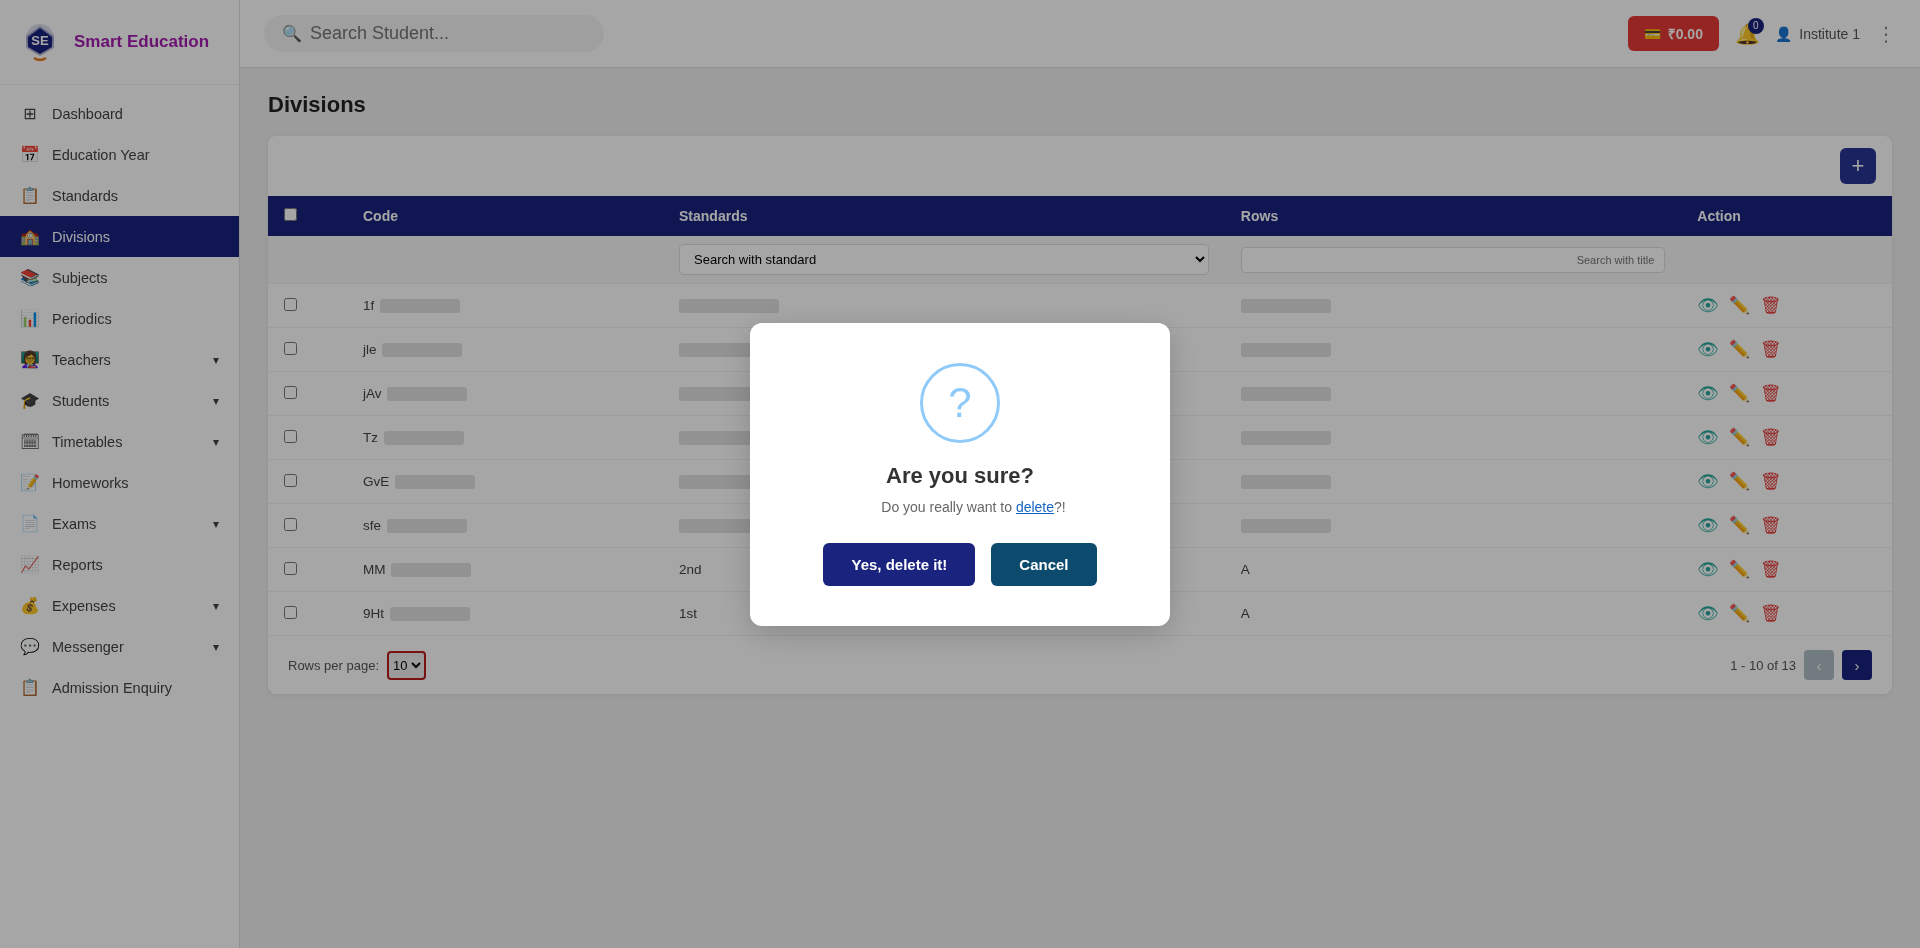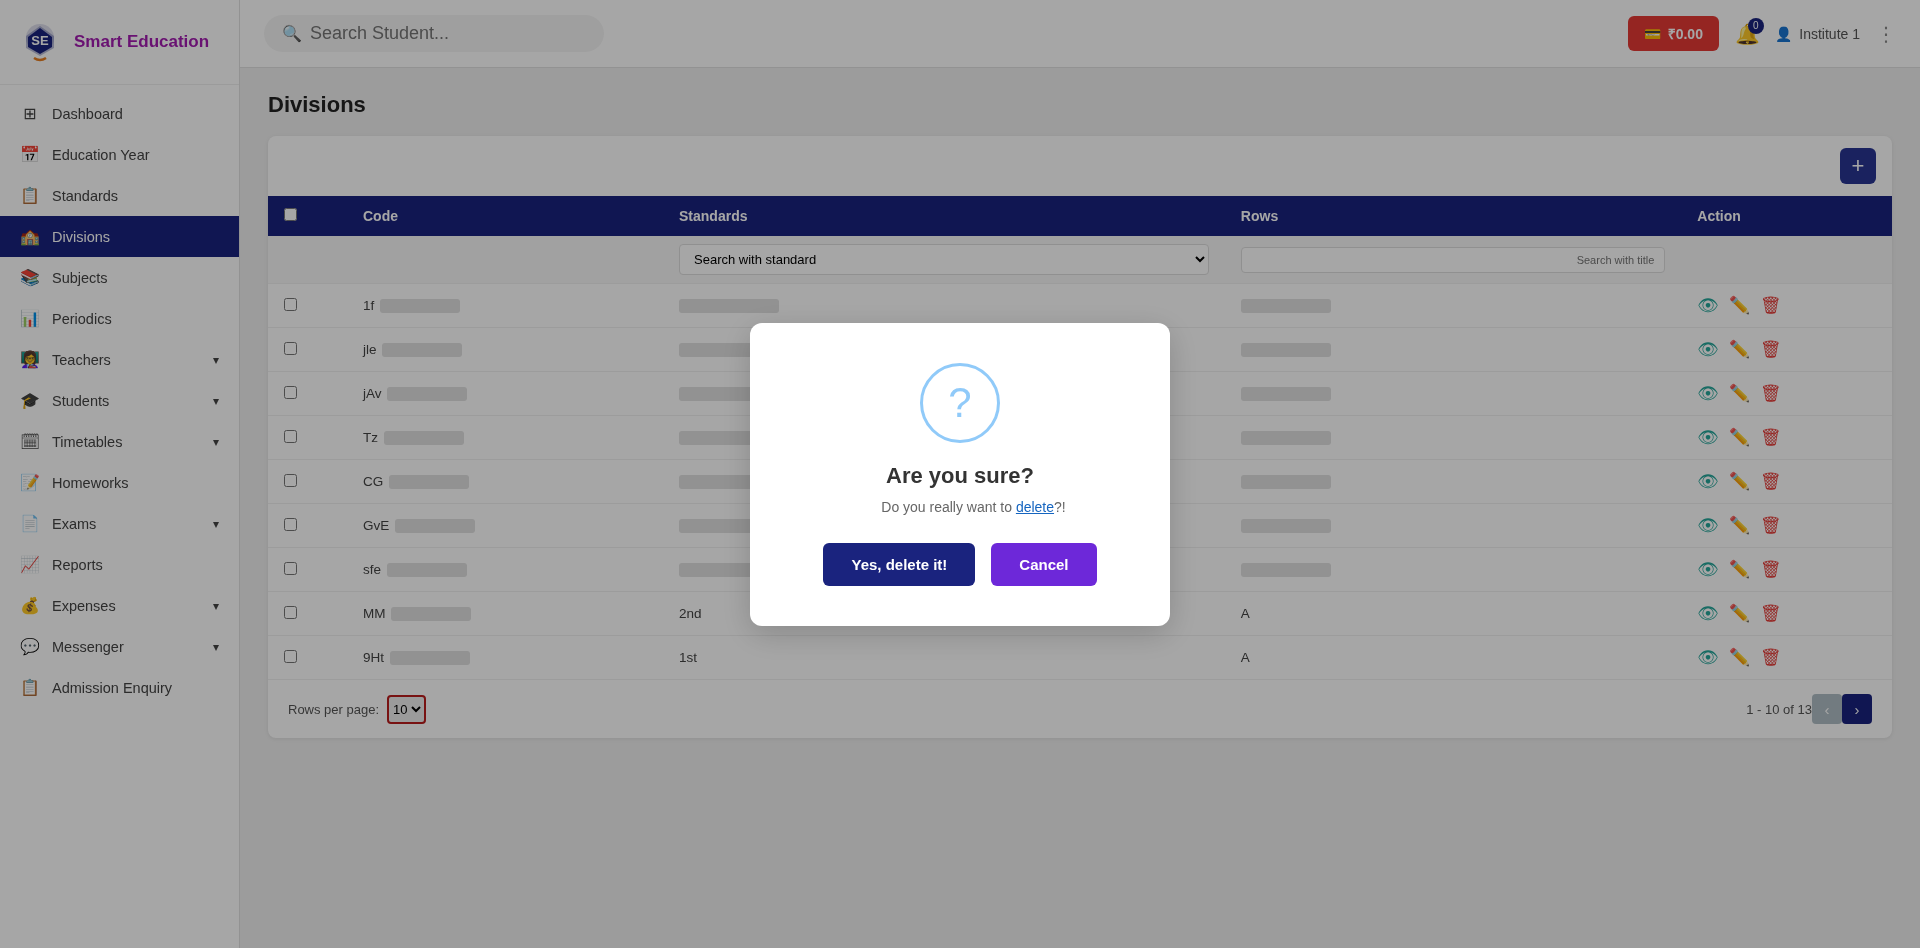--- a/index.html
+++ b/index.html
@@ -258,20 +258,21 @@
     }
     .rows-select {
       border: 2px solid #b91c1c;
       border-radius: 4px;
       padding: 4px 0;
       font-size: 13px;
     }
     .page-nav {
       display: flex;
       align-items: center;
+      gap: 8px;
     }
     .page-info {
       font-size: 13px;
       color: #555;
     }
     .page-btn {
       background: #b0bec5;
       border: none;
       border-radius: 4px;
       width: 30px;
@@ -345,21 +346,21 @@
       background: #1a237e;
       color: #fff;
       border: none;
       border-radius: 6px;
       padding: 13px 28px;
       font-size: 15px;
       font-weight: 700;
       cursor: pointer;
     }
     .btn-cancel {
-      background: #6d28d9;
+      background: #0c4a6e;
       color: #fff;
       border: none;
       border-radius: 6px;
       padding: 13px 28px;
       font-size: 15px;
       font-weight: 700;
       cursor: pointer;
     }
   </style>
 </head>
@@ -572,36 +573,20 @@
       <div class="action-icons">
         <span class="icon-view" title="View">👁</span>
         <span class="icon-edit" title="Edit">✏️</span>
         <span class="icon-delete" title="Delete">🗑</span>
       </div>
     </td>
             </tr>
             <tr>
     <td><input type="checkbox" style=""></td>
     <td>
-      <span>CG</span>
-      <span class="blurred-text" style="width:80px; margin-left:2px;"></span>
-    </td>
-    <td><span class="blurred-text" style="width:100px;"></span></td>
-    <td><span class="blurred-text" style="width:90px;"></span></td>
-    <td>
-      <div class="action-icons">
-        <span class="icon-view" title="View">👁</span>
-        <span class="icon-edit" title="Edit">✏️</span>
-        <span class="icon-delete" title="Delete">🗑</span>
-      </div>
-    </td>
-            </tr>
-            <tr>
-    <td><input type="checkbox" style=""></td>
-    <td>
       <span>GvE</span>
       <span class="blurred-text" style="width:80px; margin-left:2px;"></span>
     </td>
     <td><span class="blurred-text" style="width:100px;"></span></td>
     <td><span class="blurred-text" style="width:90px;"></span></td>
     <td>
       <div class="action-icons">
         <span class="icon-view" title="View">👁</span>
         <span class="icon-edit" title="Edit">✏️</span>
         <span class="icon-delete" title="Delete">🗑</span>

